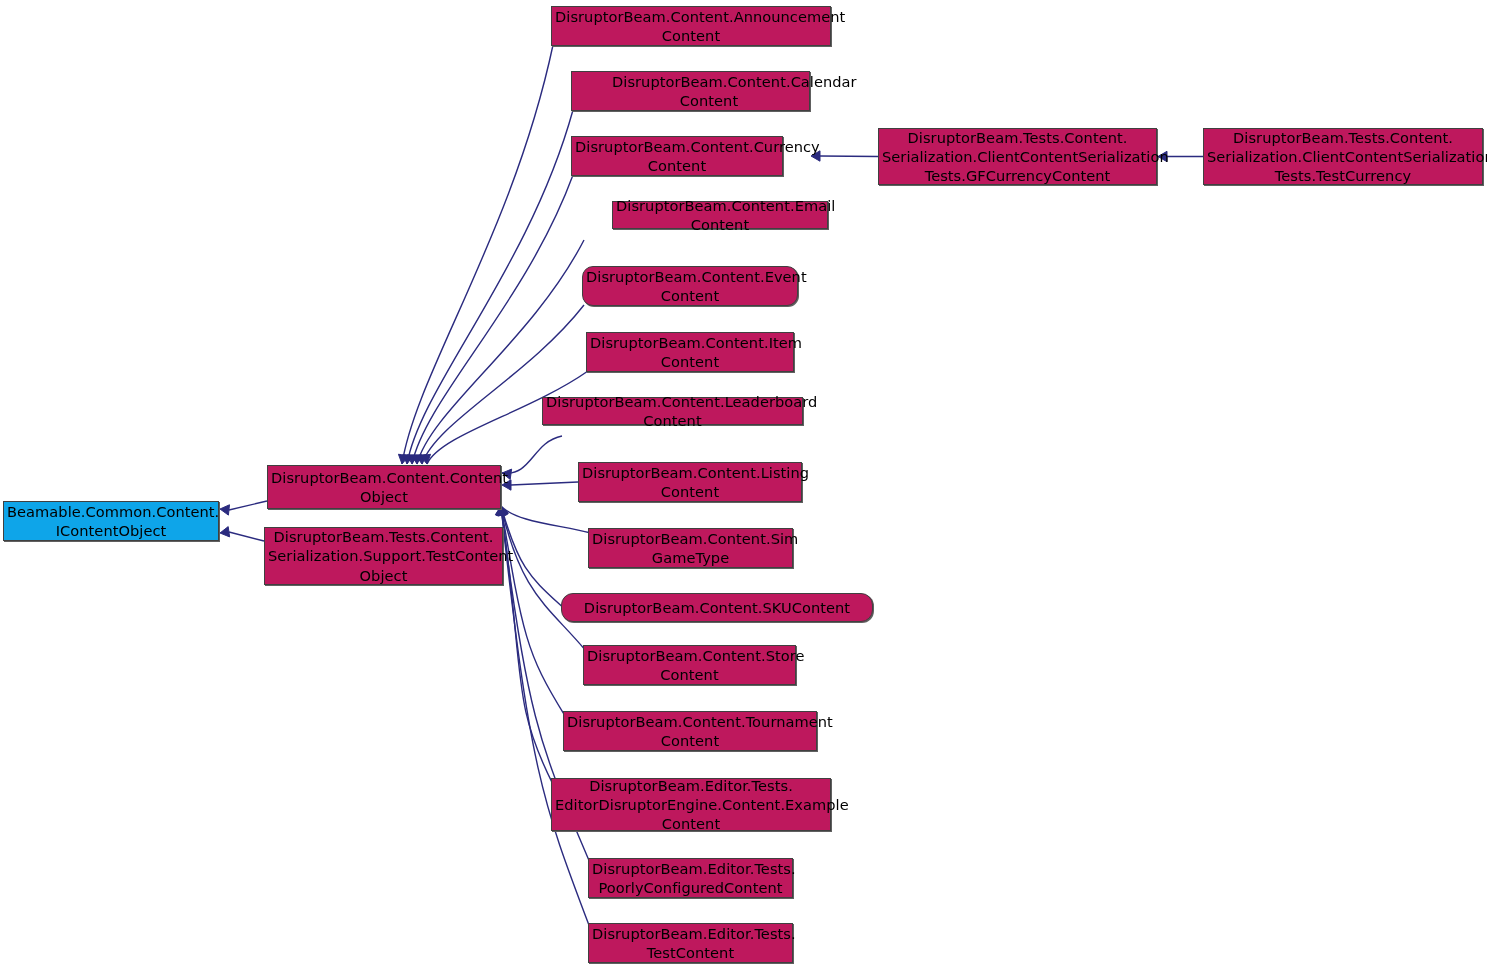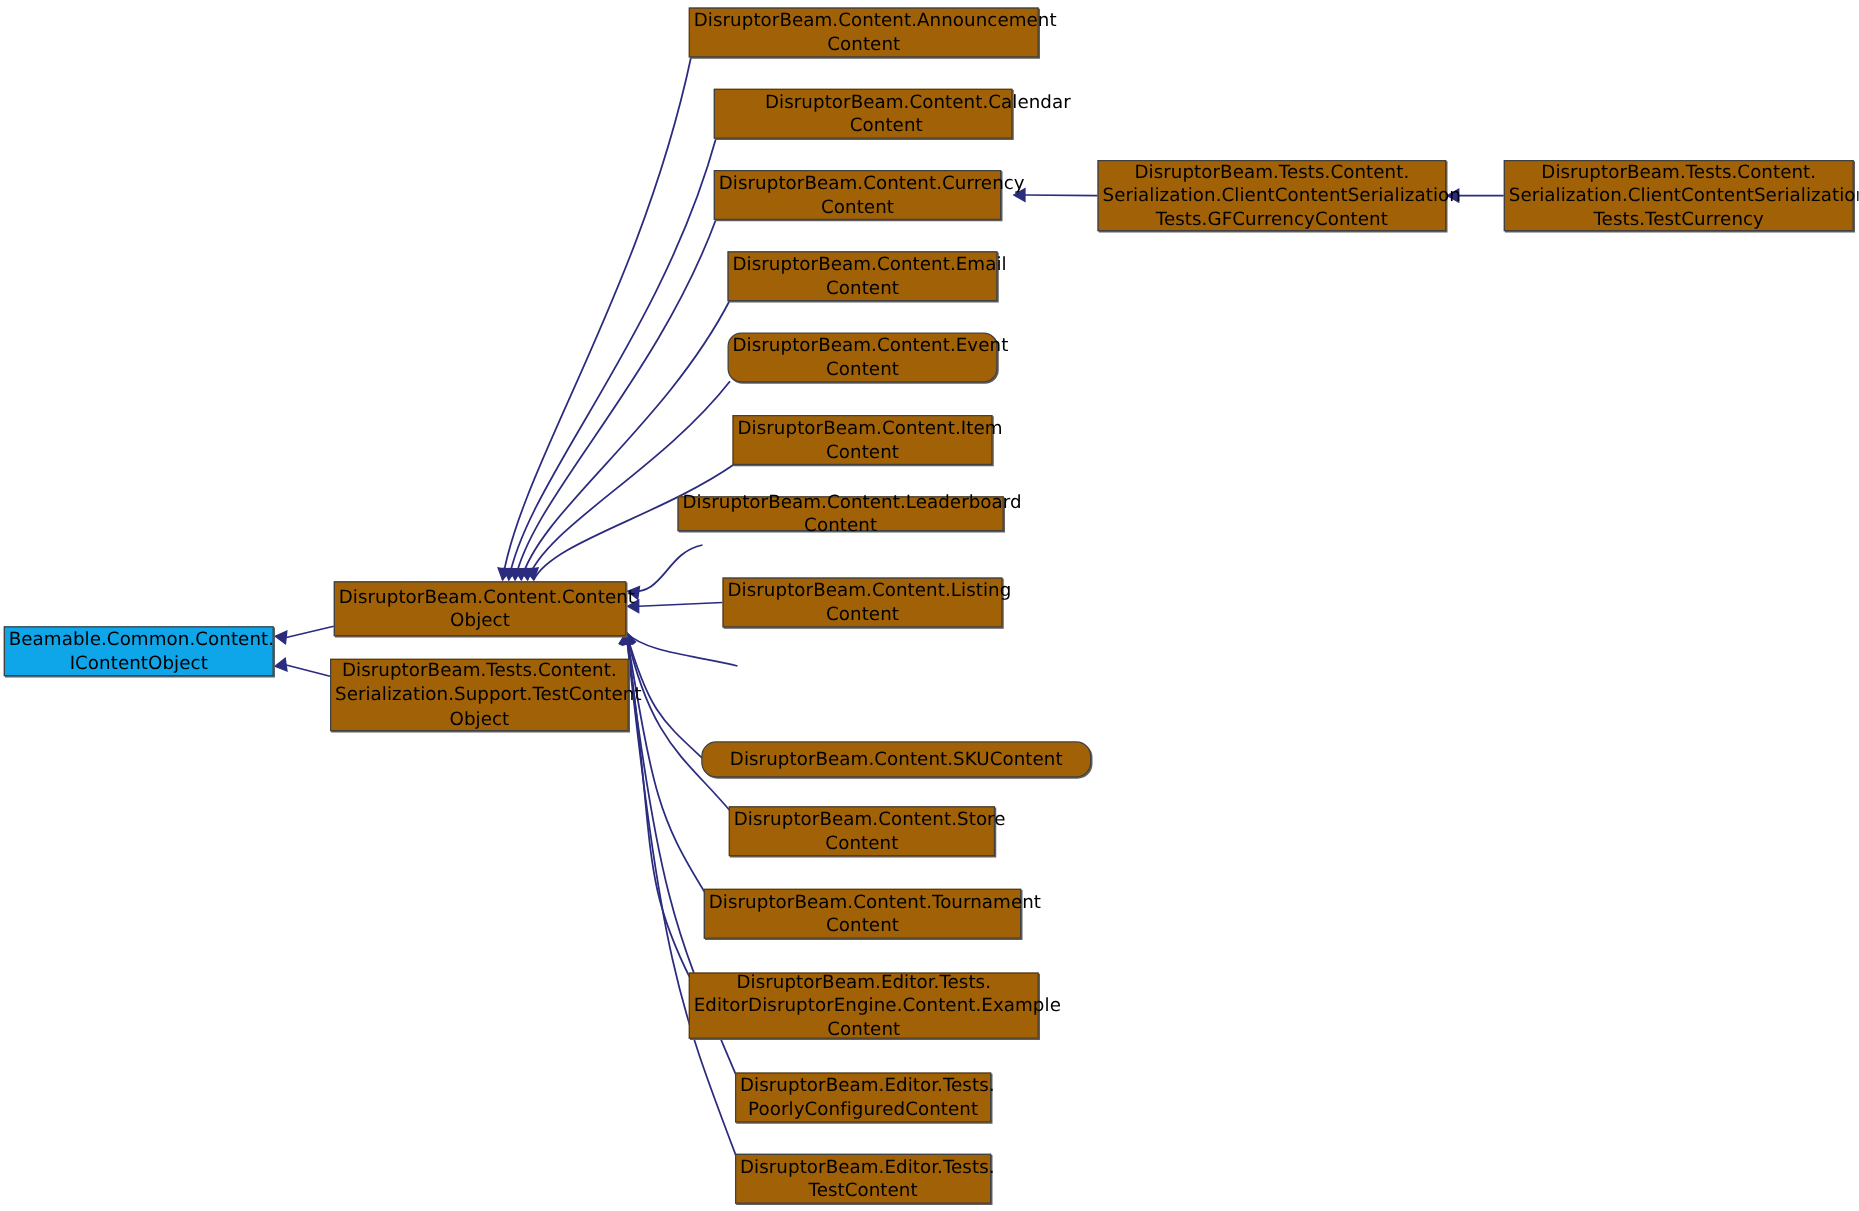--- a/index.html
+++ b/index.html
@@ -22,21 +22,21 @@
     left: 0;
     top: 0;
     width: 1487px;
     height: 969px;
     pointer-events: none;
   }
   .node {
     position: absolute;
     box-sizing: border-box;
     border: 1px solid #404040;
-    background: #a16207;
+    background: #be185d;
     color: #000000;
     display: flex;
     align-items: center;
     justify-content: center;
     text-align: center;
     font-size: 14.6px;
     line-height: 1.32;
     letter-spacing: 0.05px;
     white-space: pre-line;
     box-shadow: 1px 1px 0 0 #606060;
@@ -99,32 +99,34 @@
 IContentObject</span></div>
     <div class="node" style="left: 267px; top: 465px; width: 234px; height: 44px;"><span class="node-label">DisruptorBeam.Content.Content
 Object</span></div>
     <div class="node" style="left: 264px; top: 527px; width: 239px; height: 58px;"><span class="node-label">DisruptorBeam.Tests.Content.
 Serialization.Support.TestContent
 Object</span></div>
     <div class="node" style="left: 551px; top: 6px; width: 280px; height: 40px;"><span class="node-label">DisruptorBeam.Content.Announcement
 Content</span></div>
     <div class="node" style="left: 571px; top: 71px; width: 239px; height: 40px; padding-left: 37px;"><span class="node-label">DisruptorBeam.Content.Calendar
 Content</span></div>
-    <div class="node" style="left: 571px; top: 136px; width: 230px; height: 40px;"><span class="node-label">DisruptorBeam.Content.Currency
+    <div class="node" style="left: 571px; top: 136px; width: 212px; height: 40px;"><span class="node-label">DisruptorBeam.Content.Currency
 Content</span></div>
-    <div class="node" style="left: 582px; top: 201px; width: 216px; height: 40px;"><span class="node-label">DisruptorBeam.Content.Email
+    <div class="node" style="left: 612px; top: 201px; width: 216px; height: 28px;"><span class="node-label">DisruptorBeam.Content.Email
 Content</span></div>
     <div class="node" style="left: 582px; top: 266px; width: 216px; height: 40px; border-radius: 11px;"><span class="node-label">DisruptorBeam.Content.Event
 Content</span></div>
     <div class="node" style="left: 586px; top: 332px; width: 208px; height: 40px;"><span class="node-label">DisruptorBeam.Content.Item
 Content</span></div>
     <div class="node" style="left: 542px; top: 397px; width: 261px; height: 28px;"><span class="node-label">DisruptorBeam.Content.Leaderboard
 Content</span></div>
     <div class="node" style="left: 578px; top: 462px; width: 224px; height: 40px;"><span class="node-label">DisruptorBeam.Content.Listing
 Content</span></div>
+    <div class="node" style="left: 588px; top: 528px; width: 205px; height: 40px;"><span class="node-label">DisruptorBeam.Content.Sim
+GameType</span></div>
     <div class="node" style="left: 561px; top: 593px; width: 312px; height: 29px; border-radius: 12px;"><span class="node-label">DisruptorBeam.Content.SKUContent</span></div>
     <div class="node" style="left: 583px; top: 645px; width: 213px; height: 40px;"><span class="node-label">DisruptorBeam.Content.Store
 Content</span></div>
     <div class="node" style="left: 563px; top: 711px; width: 254px; height: 40px;"><span class="node-label">DisruptorBeam.Content.Tournament
 Content</span></div>
     <div class="node" style="left: 551px; top: 778px; width: 280px; height: 53px;"><span class="node-label">DisruptorBeam.Editor.Tests.
 EditorDisruptorEngine.Content.Example
 Content</span></div>
     <div class="node" style="left: 588px; top: 858px; width: 205px; height: 40px;"><span class="node-label">DisruptorBeam.Editor.Tests.
 PoorlyConfiguredContent</span></div>

